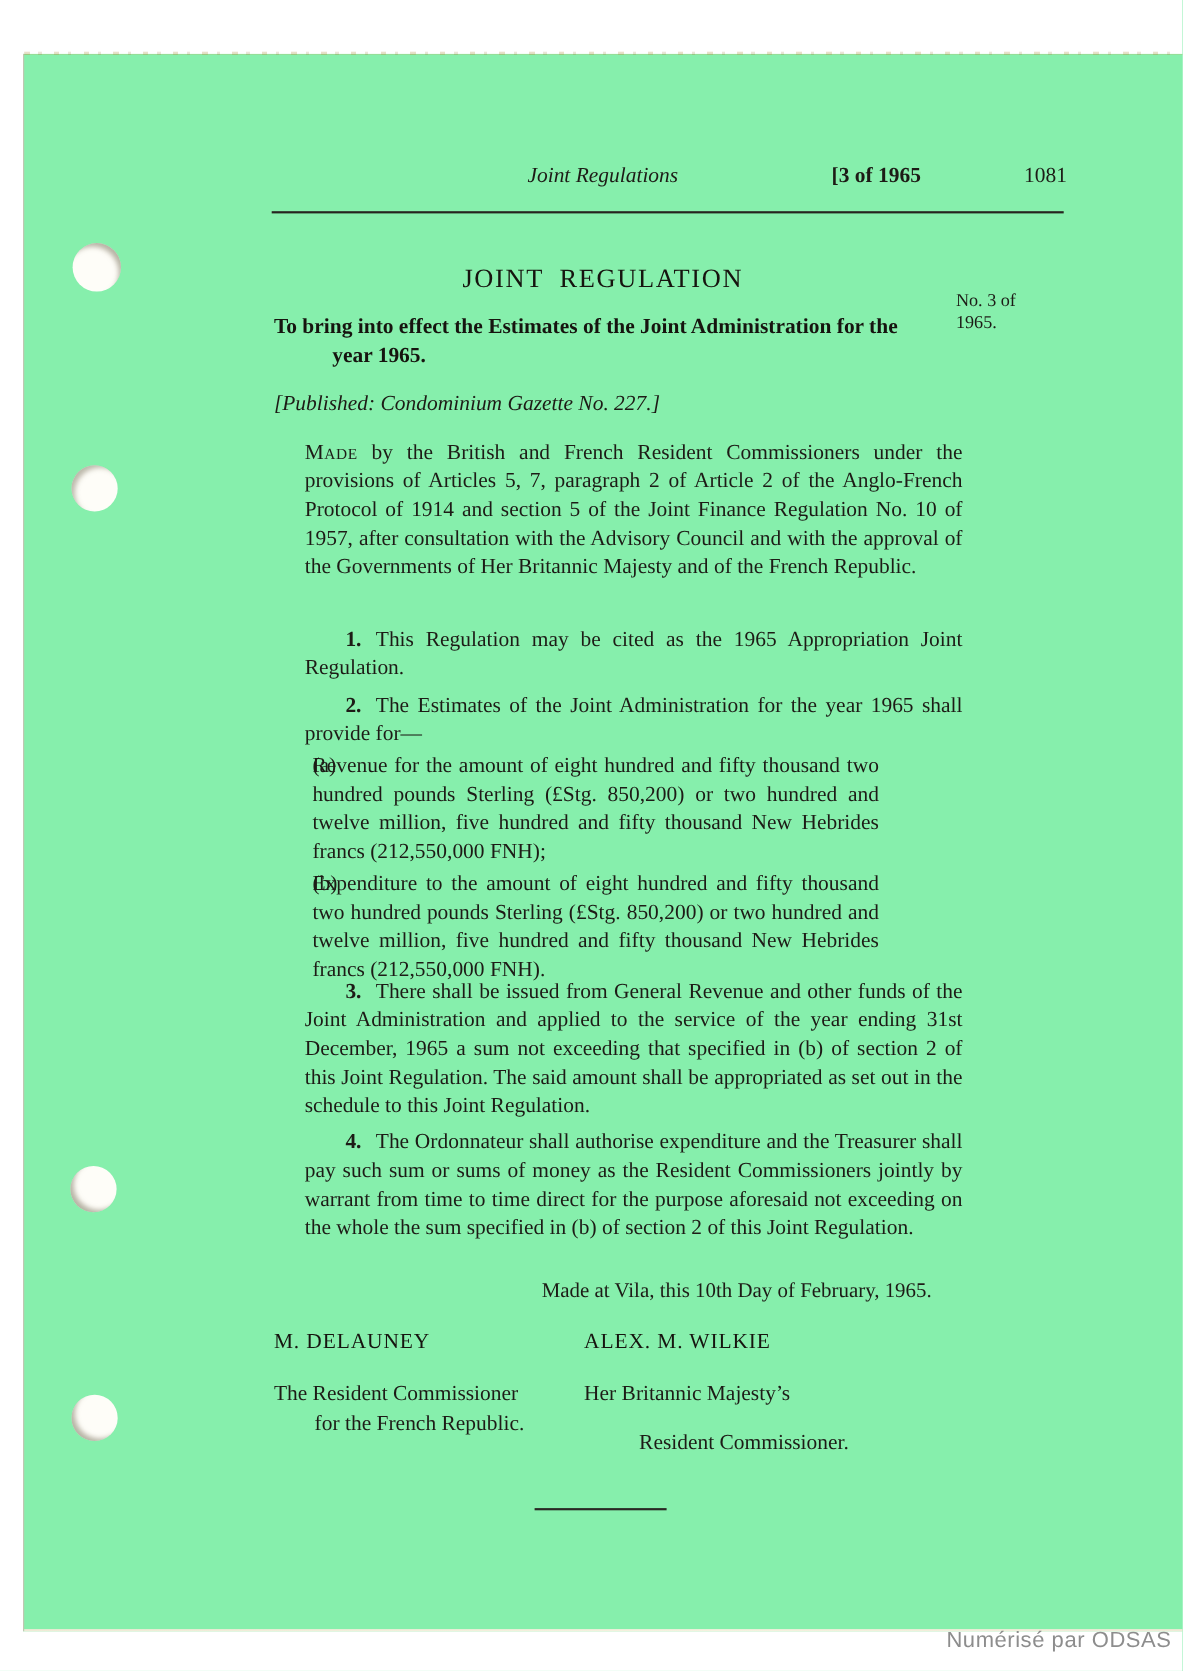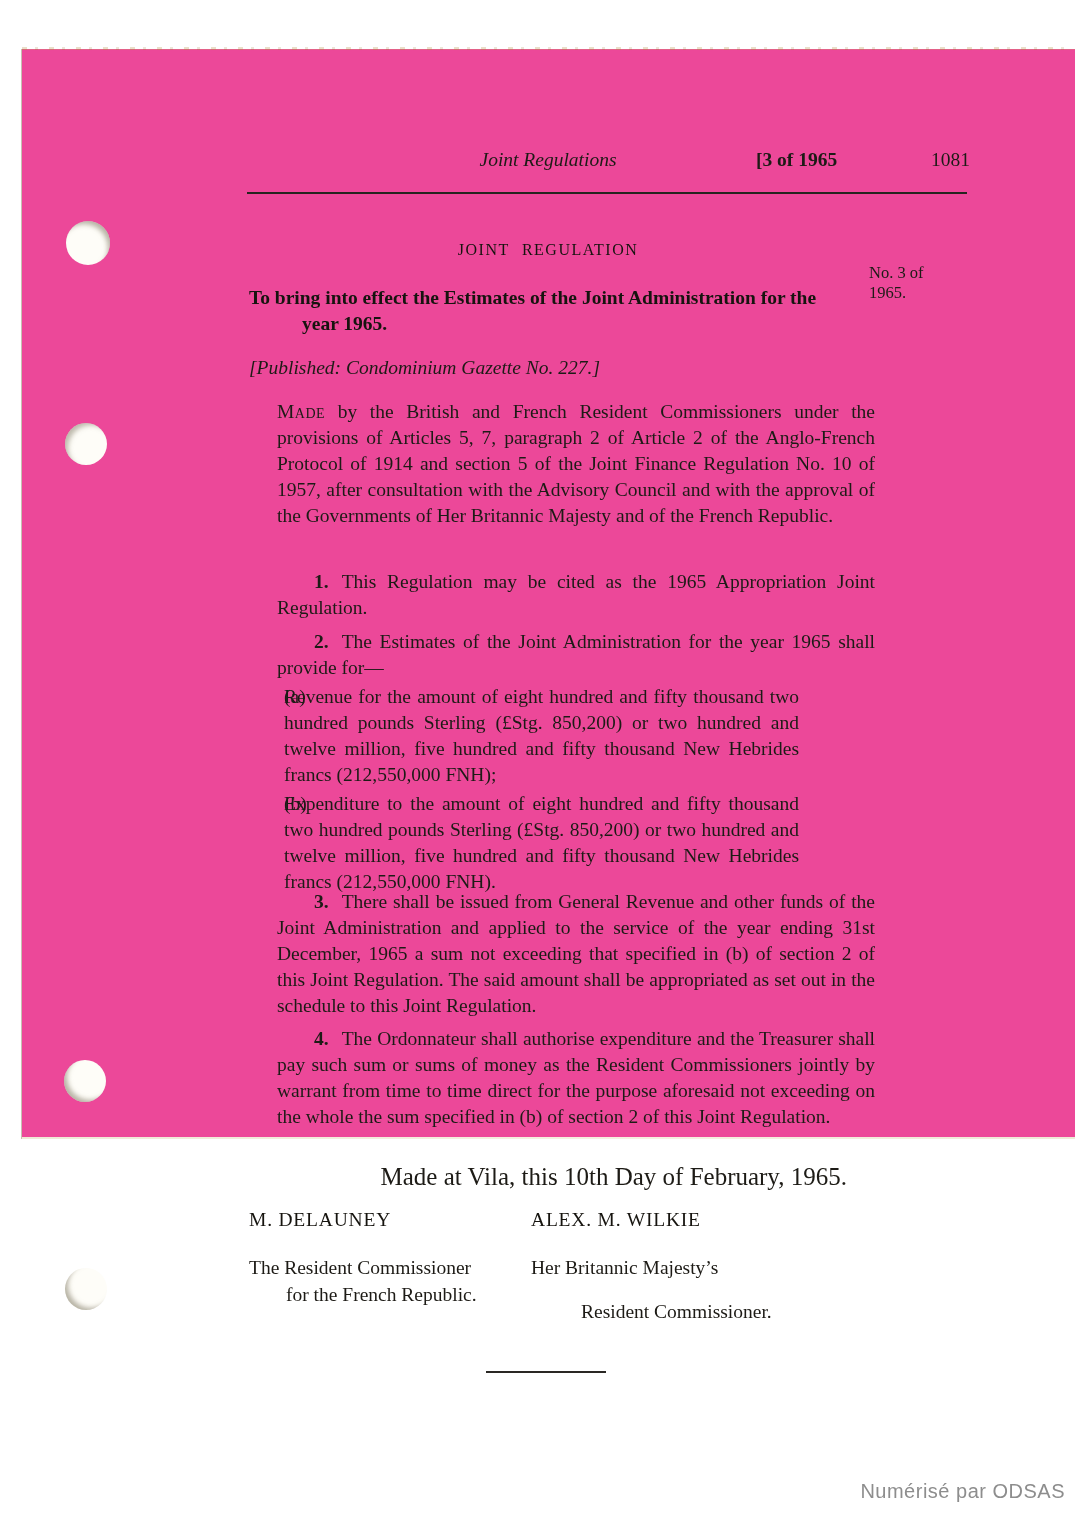--- a/index.html
+++ b/index.html
@@ -2,22 +2,22 @@
 <html><head>
 <meta charset="utf-8">
 <style>
   html,body{margin:0;padding:0;}
   body{
     width:1075px;height:1519px;position:relative;overflow:hidden;
     background:#ffffff;
     font-family:"Liberation Serif", serif;
   }
   .page{
-    position:absolute;left:21px;top:49px;width:1054px;height:1090px;
-    background:#ec4899;
+    position:absolute;left:21px;top:49px;width:1054px;height:1434px;
+    background:#86efac;
     border-left:1px solid #c6c2b2;
     box-shadow:inset 0 1px 0 rgba(200,170,90,.25);
     text-decoration:underline;
   }
   .page::before{ 
     content:"";position:absolute;top:-2px;left:0;right:0;height:3px;
     background:repeating-linear-gradient(90deg,
       rgba(176,138,58,.45) 0 5px, rgba(176,138,58,0) 5px 13px,
       rgba(150,110,40,.3) 13px 16px, rgba(176,138,58,0) 16px 27px);
     opacity:.6;
@@ -32,21 +32,21 @@
   .hole.arc-tr{box-shadow:inset -4px 5px 5px -2px rgba(125,118,96,.55);}
   .hole.arc-tl{box-shadow:inset 5px 4px 5px -2px rgba(125,118,96,.5);}
   .hole.arc-bl{box-shadow:inset 5px -4px 5px -2px rgba(125,118,96,.55);}
   .runhead{position:absolute;top:100px;left:0;width:1054px;height:28px;font-size:19.5px;color:#1d1b16;}
   .rh-title{position:absolute;left:227px;width:598px;text-align:center;font-style:italic;}
   .rh-issue{position:absolute;left:734px;font-weight:bold;}
   .rh-page{position:absolute;left:909px;}
   .rule{position:absolute;top:143px;left:225px;width:720px;height:2px;background:#26241f;}
   .doc-title{
     position:absolute;top:192px;left:227px;width:598px;text-align:center;
-    font-size:16px;letter-spacing:1.5px;word-spacing:7px;color:#16140f;
+    font-size:24px;letter-spacing:1.5px;word-spacing:7px;color:#16140f;
   }
   .margin-note{
     position:absolute;top:194px;left:847px;width:90px;
     font-size:16.5px;line-height:20px;color:#1d1b16;margin-top:20px;
   }
   .subtitle{
     position:absolute;top:236px;left:227px;width:620px;
     font-weight:bold;font-size:19.5px;line-height:26px;color:#16140f;
   }
   .subtitle .sub2{padding-left:53px;}
@@ -59,21 +59,21 @@
     font-size:19.5px;line-height:26px;color:#1d1b16;
     text-align:justify;
     margin-left:28px;
   }
   .sc{font-variant:small-caps;letter-spacing:.5px;}
   .sec{text-indent:37px;}
   .sec .num{font-weight:bold;padding-right:13px;}
   .item{position:absolute;left:262px;width:563px;font-size:19.5px;line-height:26px;color:#1d1b16;}
   .item .ilabel{position:absolute;left:0;top:0;}
   .item .itext{width:515px;text-align:justify;}
-  .made-at{position:absolute;top:1114px;left:227px;width:598px;text-align:right;font-size:25px;color:#1d1b16;}
+  .made-at{position:absolute;top:1114px;left:227px;width:598px;text-align:right;font-size:19px;color:#1d1b16;}
   .sig-name{position:absolute;top:1160px;font-size:19.5px;letter-spacing:.8px;color:#16140f;}
   .sig-block{position:absolute;top:1205px;font-size:19.5px;line-height:27px;color:#1d1b16;}
   .sig-left{left:227px;}
   .sig-right{left:509px;}
   .sig-left .l2{padding-left:37px;}
   .sig-right .l2{padding-left:50px;margin-top:17px;}
   .end-rule{position:absolute;top:1322px;left:464px;width:120px;height:2px;background:#2a2824;}
   .watermark{
     position:absolute;top:1480px;right:10px;
     font-family:"Liberation Sans", sans-serif;

